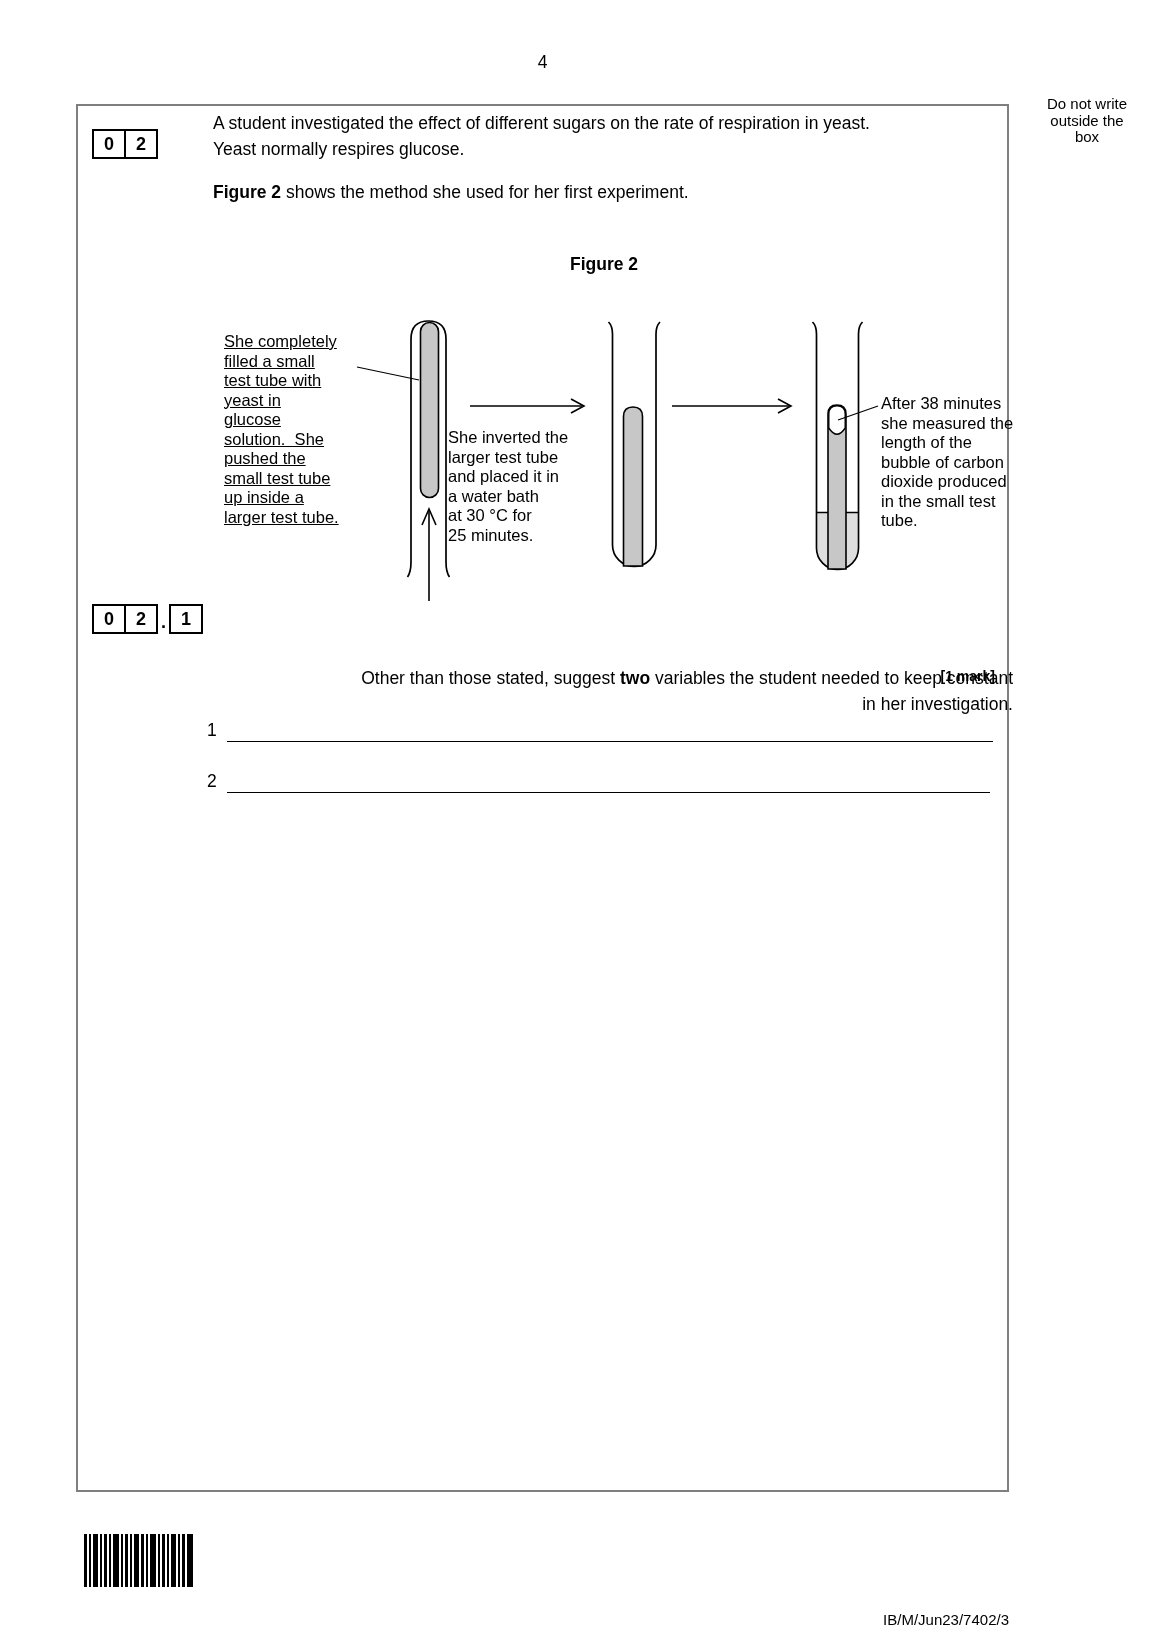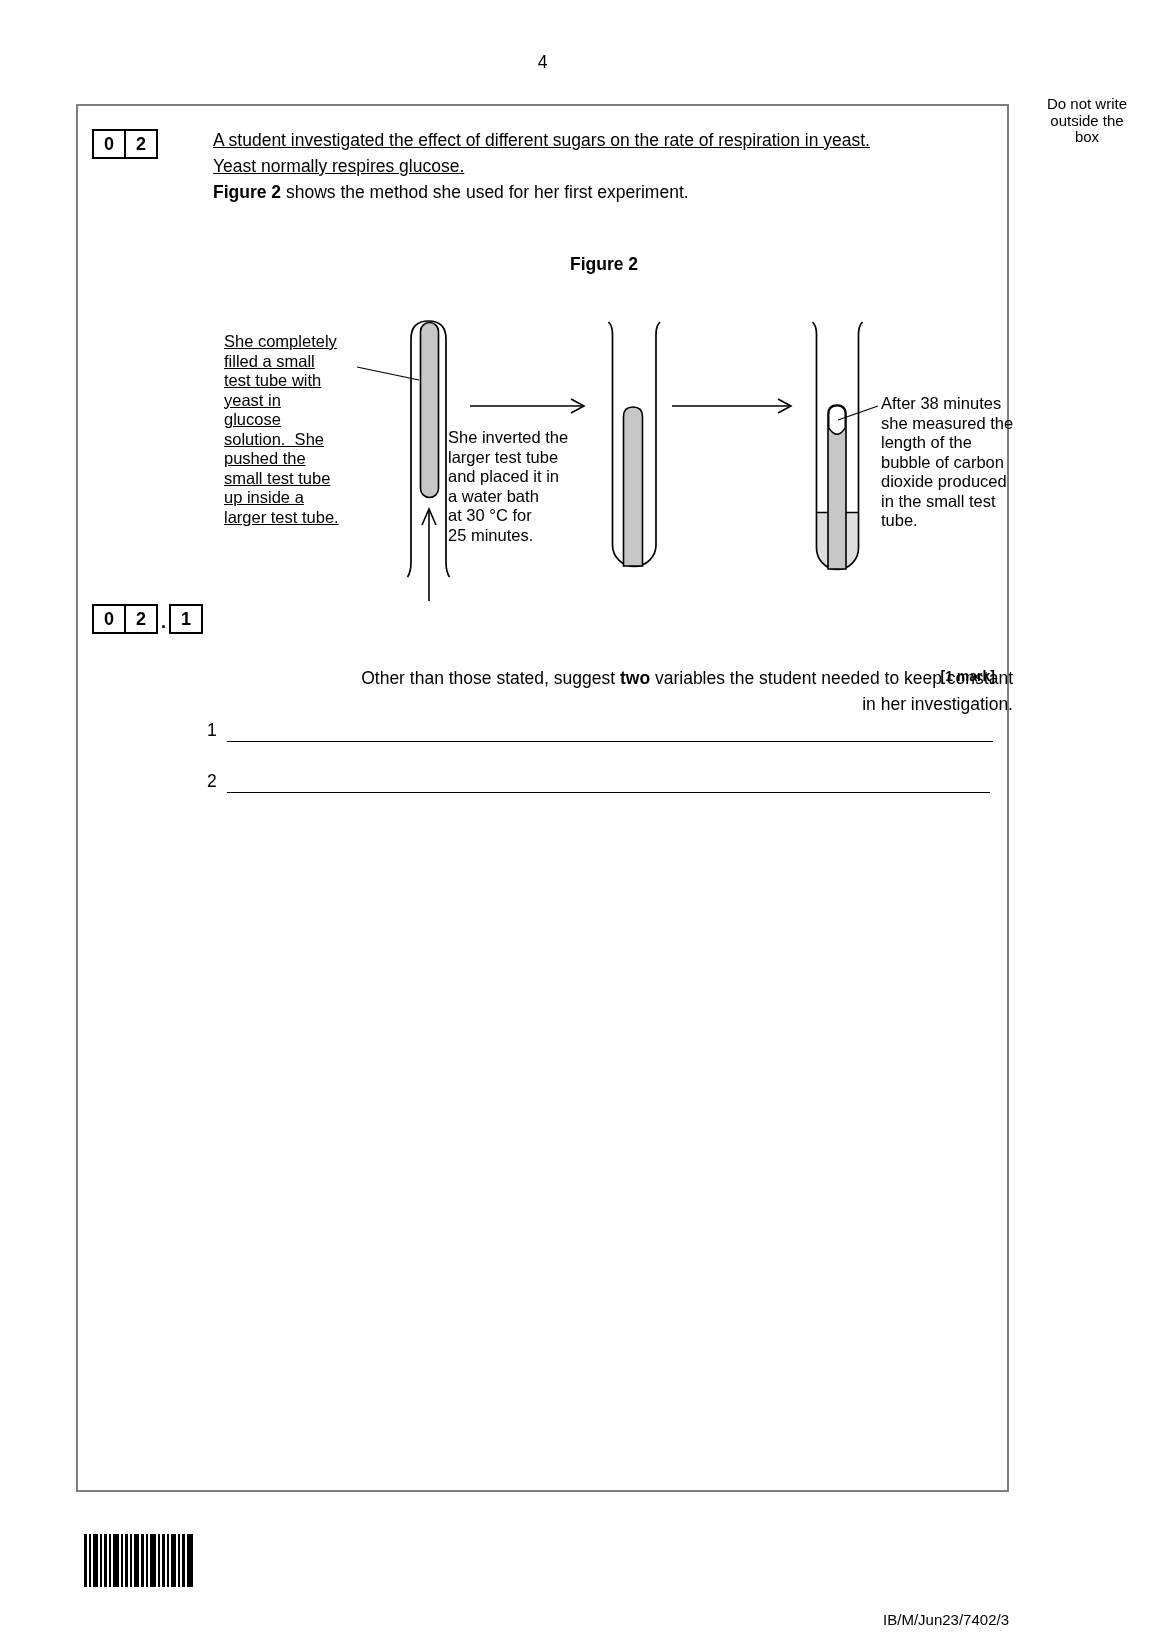--- a/index.html
+++ b/index.html
@@ -48,21 +48,21 @@
 
 <div class="abs main-box"></div>
 
 <div class="abs qmarker" style="left:92px;top:129px;">
   <div class="qbox">
     <div class="cell">0</div>
     <div class="cell">2</div>
   </div>
 </div>
 
-<div class="abs bodytext pre" style="left:213px;top:127px;text-decoration:underline;">A student investigated the effect of different sugars on the rate of respiration in yeast.
+<div class="abs bodytext pre" style="left:213px;top:110px;">A student investigated the effect of different sugars on the rate of respiration in yeast.
 Yeast normally respires glucose.</div>
 
 <div class="abs bodytext" style="left:213px;top:179px;">
   <span style="font-weight:bold;">Figure 2</span><span> shows the method she used for her first experiment.</span>
 </div>
 
 <div class="abs figure-title">Figure 2</div>
 
 <div class="abs fig-label" style="left:224px;top:332px;text-decoration:underline;">She completely
 filled a small

